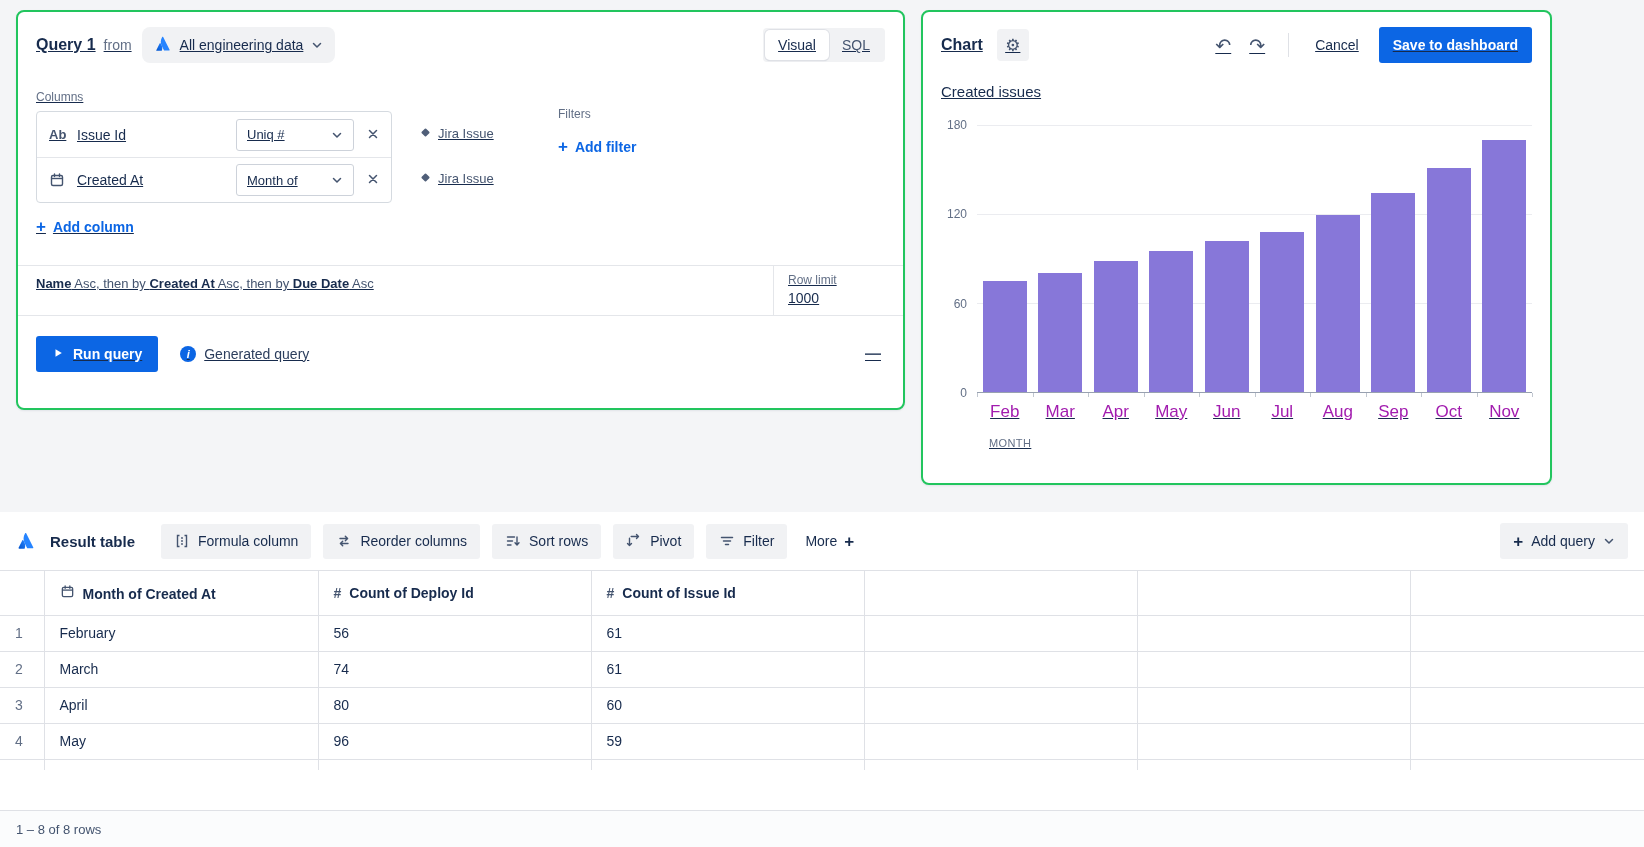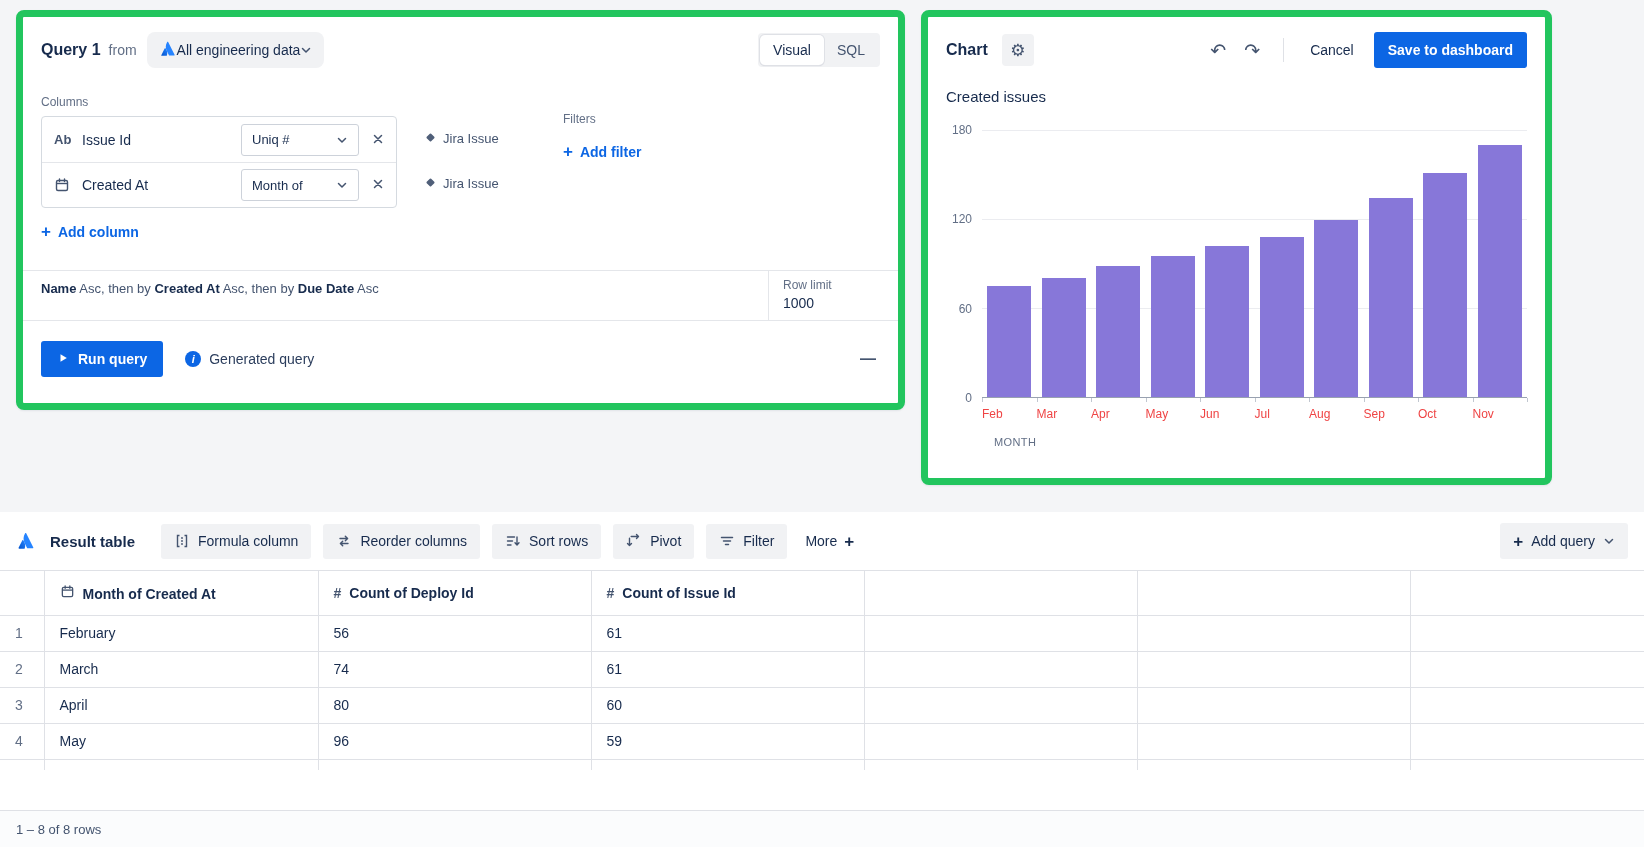--- a/index.html
+++ b/index.html
@@ -1,26 +1,26 @@
 <!DOCTYPE html>
 <html><head>
 <meta charset="utf-8">
 <style>
   * { margin:0; padding:0; box-sizing:border-box; }
   body { font-family:"Liberation Sans", sans-serif; }
   button { border:none; background:none; font:inherit; color:inherit; cursor:pointer; }
   .page { position:relative; width:1644px; height:847px; background:#F4F5F7; color:#172B4D; overflow:hidden; font-size:14px; }
-  .card { position:absolute; background:#fff; border:7px solid #22c55e; border-radius:8px; box-shadow:0 1px 2px rgba(9,30,66,0.08); }
+  .card { position:absolute; background:#fff; border:2px solid #22c55e; border-radius:8px; box-shadow:0 1px 2px rgba(9,30,66,0.08);text-decoration:underline; }
 
   
   .query-card { left:16px; top:10px; width:889px; height:400px; }
   .qc-header { display:flex; align-items:center; padding:15px 18px 0 18px; height:51px; }
   .q-title { font-size:16px; font-weight:bold; }
   .q-from { color:#626F86; margin:0 10px 0 8px; }
-  .source-dd { display:flex; align-items:center; gap:0; background:#F1F2F4; border-radius:8px; padding:8px 12px; height:36px; }
+  .source-dd { display:flex; align-items:center; gap:8px; background:#F1F2F4; border-radius:8px; padding:8px 12px; height:36px; }
   .segmented { margin-left:auto; display:flex; background:#F1F2F4; border-radius:4px; padding:2px; height:34px; }
   .seg { padding:5px 13px; border-radius:5px; color:#44546F; }
   .seg.active { background:#fff; color:#172B4D; box-shadow:0 0 0 1px #DFE1E6, 0 1px 1px rgba(9,30,66,0.2); }
 
   .section-label { font-size:12px; color:#626F86; }
   .columns-wrap { padding:0 18px; }
   .columns-wrap .section-label { margin-top:27px; }
   .colrow-line { display:flex; }
   .colbox { margin-top:7px; width:356px; border:1px solid #D5DAE0; border-radius:4px; background:#fff; }
   .colrow { display:flex; align-items:center; height:45px; padding:0 12px; }
@@ -71,21 +71,21 @@
   .y-gutter { position:relative; width:36px; height:268px; }
   .y-lab { position:absolute; right:10px; transform:translateY(-50%); font-size:12px; color:#626F86; }
   .plot { position:relative; flex:1; height:268px; border-bottom:1px solid #98A1B0; }
   .gridline { position:absolute; left:0; right:0; height:1px; background:#EBECF0; }
   .bars { position:absolute; left:0; right:0; top:0; bottom:0; display:flex; align-items:flex-end; }
   .bar-slot { flex:1; height:100%; display:flex; align-items:flex-end; justify-content:center; }
   .bar { width:44px; }
   .ticks { position:absolute; top:100%; left:0; right:0; height:5px; }
   .tick { position:absolute; top:1px; width:1px; height:4px; background:#C1C7D0; }
   .x-labels { display:flex; margin-left:36px; margin-top:9px; }
-  .x-lab { flex:1; text-align:left; font-size:12px; color:#ef4444; }
+  .x-lab { flex:1; text-align:center; font-size:17px; color:#a21caf; }
   .x-title { margin:15px 0 0 48px; font-size:11px; color:#626F86; letter-spacing:0.4px; }
 
   
   .bottom { position:absolute; left:0; top:512px; width:1644px; height:335px; background:#fff; }
   .rt-toolbar { display:flex; align-items:center; padding:11px 16px; gap:12px; }
   .rt-title { font-size:15px; font-weight:bold; margin-right:14px; }
   .rt-logo { display:flex; align-items:center; margin-right:2px; }
   .tb-btn { display:flex; align-items:center; gap:8px; background:#F1F2F4; border-radius:3px; height:35px; padding:0 13px; color:#172B4D; }
   .tb-icon { display:flex; align-items:center; }
   .more-btn { display:flex; align-items:center; gap:7px; padding:0 6px; }

